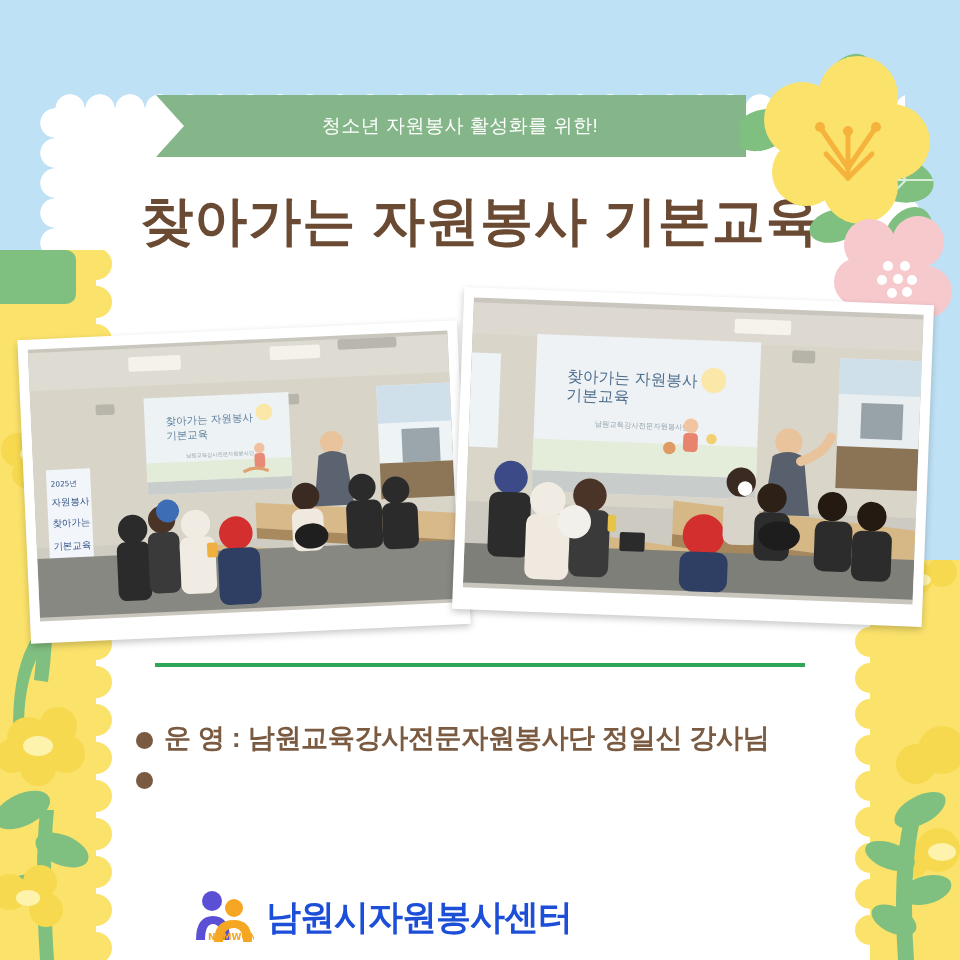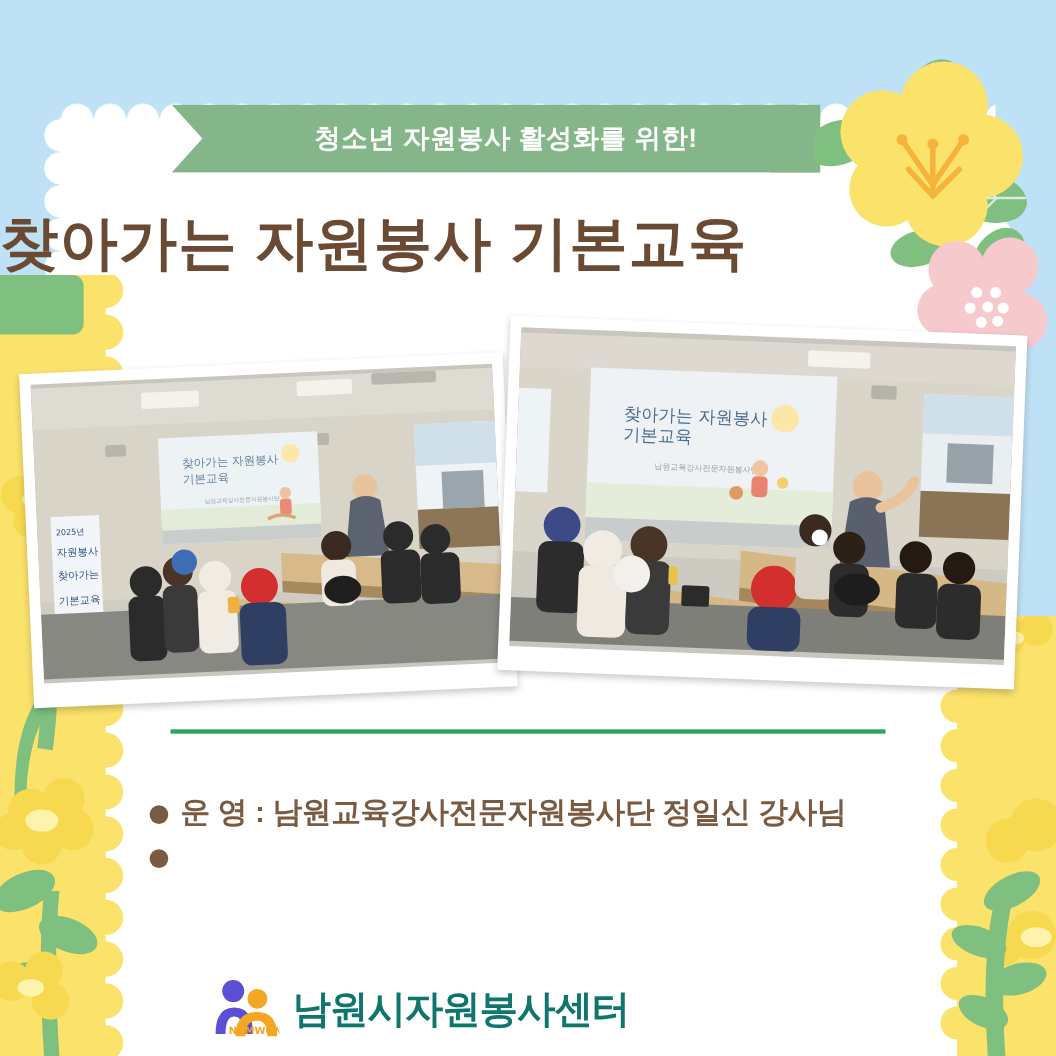--- a/index.html
+++ b/index.html
@@ -44,27 +44,27 @@
   }
   .ribbon::after{
     content:"";position:absolute;right:-0px;top:0;width:0;height:0;
   }
   .ribbon-right{
     position:absolute;left:700px;top:95px;width:46px;height:62px;background:#84b689;
     clip-path:polygon(0 0, 100% 0, 72% 50%, 100% 100%, 0 100%);
     z-index:6;
   }
   .ribbon-text{
-    font-size:24px;font-weight:bold;color:#ffffff;letter-spacing:.5px;
+    font-size:19px;font-weight:normal;color:#ffffff;letter-spacing:.5px;
     white-space:nowrap;padding-left:18px;
   }
 
   
   .main-title{
-    position:absolute;left:0;top:186px;width:960px;
+    position:absolute;left:0;top:186px;width:960px;text-align:center;
     font-size:53px;font-weight:bold;color:#6b4a33;letter-spacing:1px;
     z-index:7;white-space:nowrap;
   }
 
   
   .deco{position:absolute;z-index:5;pointer-events:none;}
   .deco-topright{right:0;top:30px;width:220px;height:300px;z-index:8;}
   .deco-leftband{left:0;top:250px;width:120px;height:710px;z-index:9;}
   .deco-rightband{right:0;top:560px;width:110px;height:400px;z-index:9;}
 
@@ -94,21 +94,21 @@
   .info-text{
     font-size:27px;font-weight:bold;color:#7a5b42;white-space:nowrap;letter-spacing:-0.3px;margin-top:30px;
   }
 
   
   .footer{
     position:absolute;left:0;top:888px;width:764px;display:flex;
     align-items:center;justify-content:center;z-index:12;
   }
   .footer-logo{width:62px;height:58px;margin-right:12px;flex:0 0 auto;}
-  .footer-name{font-size:35px;font-weight:bold;color:#0f766e;letter-spacing:-1px;}
+  .footer-name{font-size:35px;font-weight:bold;color:#1d4ed8;letter-spacing:-1px;}
 </style>
 </head>
 <body>
 
 <div id="poster">
 
   <div class="card"></div>
   <div class="scallop scallop-top"></div>
   <div class="scallop scallop-left"></div>
   <div class="scallop scallop-right"></div>

